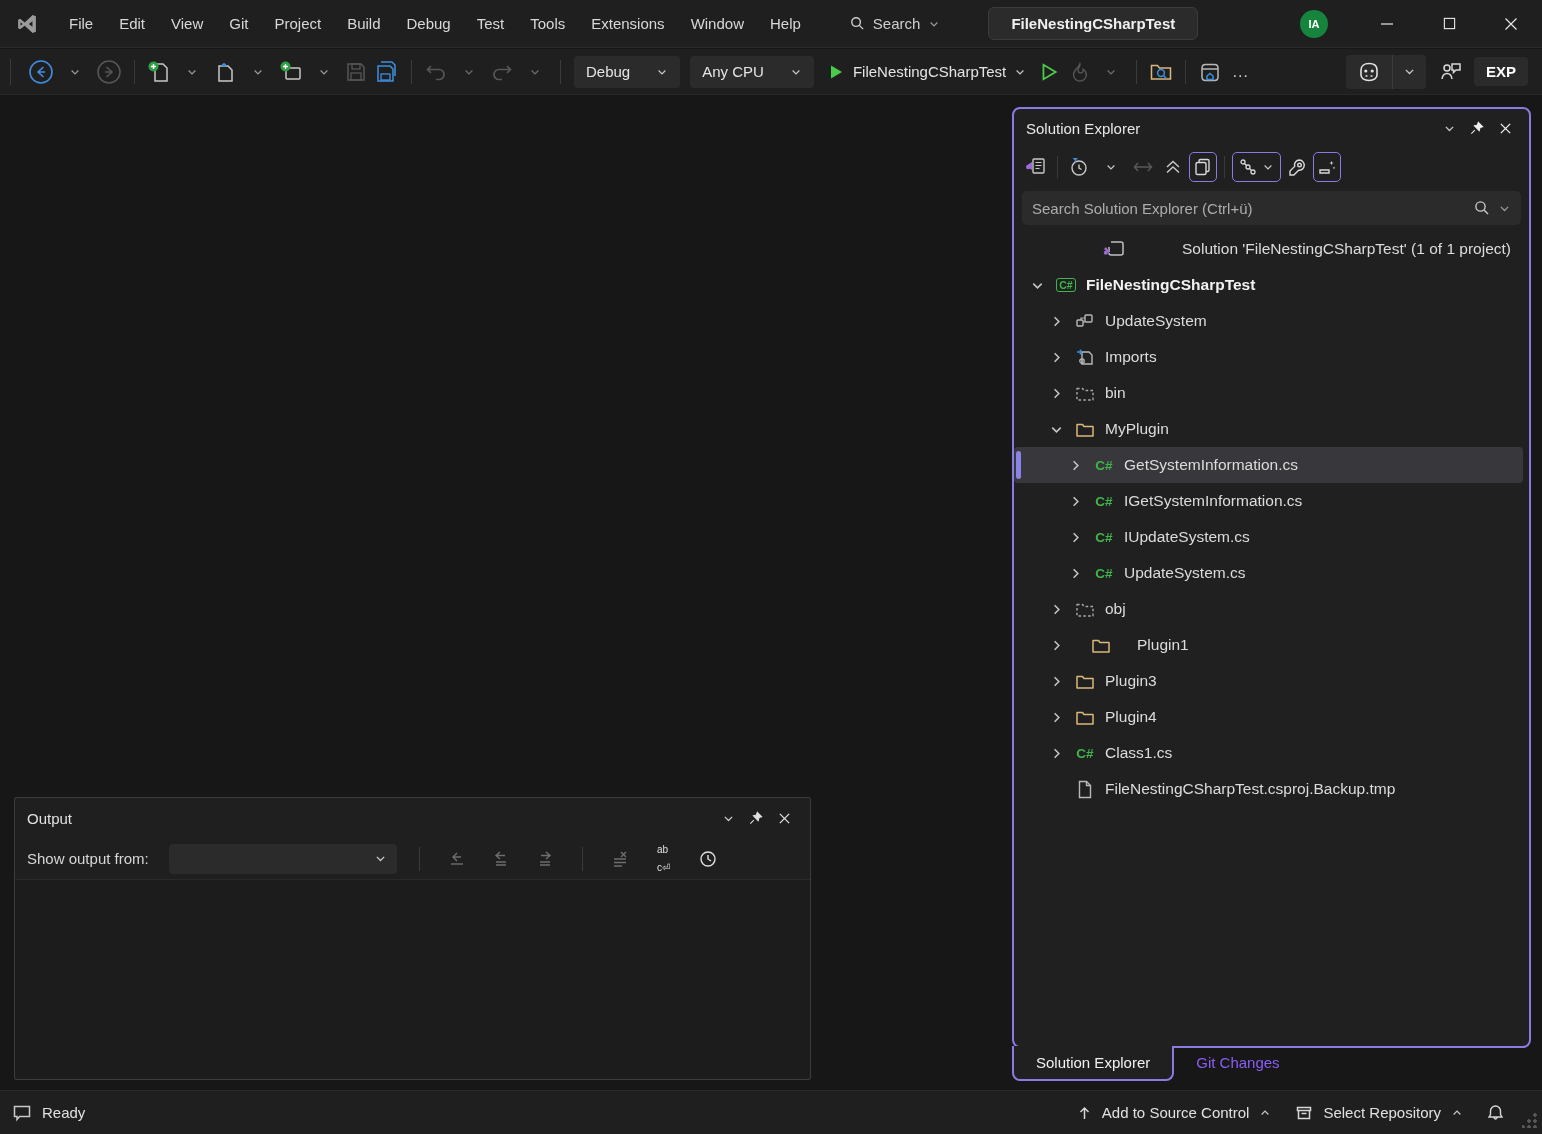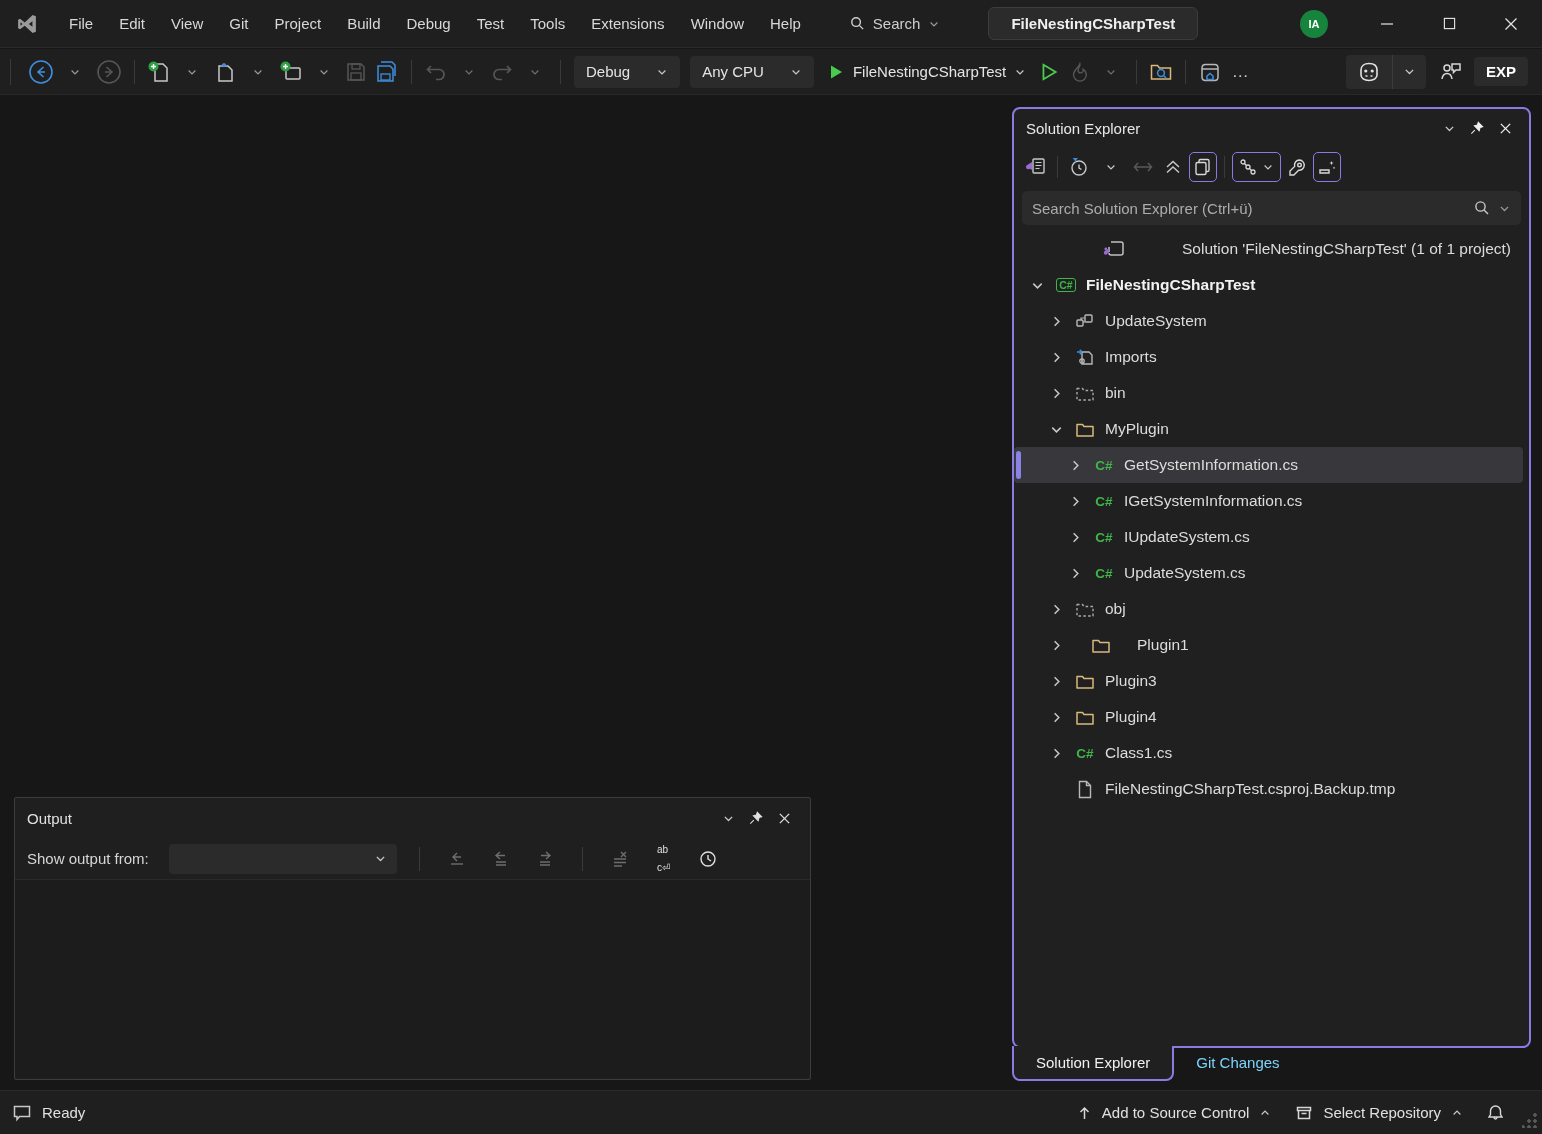--- a/index.html
+++ b/index.html
@@ -74,21 +74,21 @@
     border-radius:3px; background:#8B82E8; }
   .expander { width:30px; display:flex; align-items:center; justify-content:center; flex:none; }
   .t-icon { width:28px; display:flex; align-items:center; justify-content:center; flex:none; margin-right:6px; }
   .t-label { white-space:nowrap; }
   .tree-row.bold .t-label { font-weight:bold; color:#F2F2F2; }
   .cs-glyph { color:#3FB64B; font-weight:bold; font-size:13.5px; letter-spacing:0; }
   .csproj-glyph { color:#3FB64B; font-weight:bold; font-size:10.5px; border:1.4px solid #3FB64B; border-radius:3px; padding:0px 2px; }
 
   
   .se-tabs { position:absolute; left:1012px; top:952px; width:519px; height:36px; display:flex; align-items:flex-start; }
-  .se-tab { font-size:15px; padding:6px 22px 8px 22px; color:#7dd3fc; }
+  .se-tab { font-size:15px; padding:6px 22px 8px 22px; color:#8b5cf6; }
   .se-tab.active { border:2px solid #887BE3; border-top:none; border-radius:0 0 8px 8px; background:#202020; color:#F0F0F0; margin-top:-2px; padding-top:8px; }
 
   
   .statusbar { position:absolute; left:0; top:1090px; width:1542px; height:44px; background:#1F1F1F;
     border-top:1px solid #2A2A2A; display:flex; align-items:center; font-size:15px; color:#E0E0E0; }
   .sb-item { display:flex; align-items:center; gap:10px; padding:0 12px; height:100%; }
   .sb-right { margin-left:auto; display:flex; align-items:center; height:100%; }
   .grip { width:16px; height:16px; margin:14px 4px 0 6px;
     background:
       radial-gradient(circle at 13px 3px,#5A5A5A 1.5px,transparent 2px),

